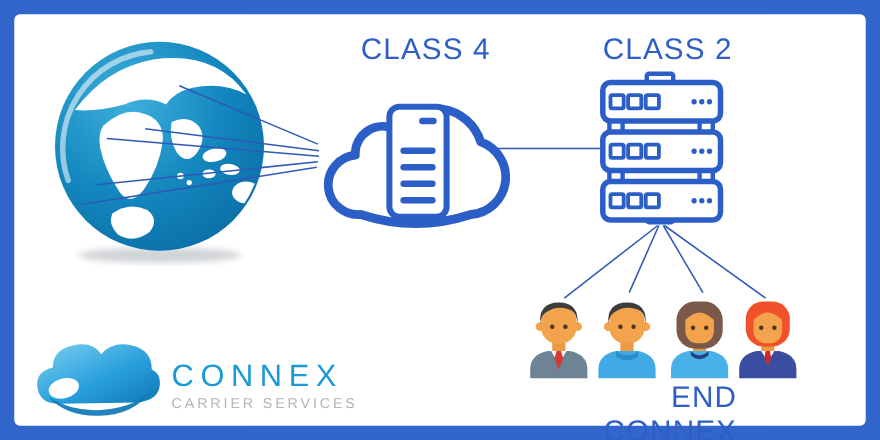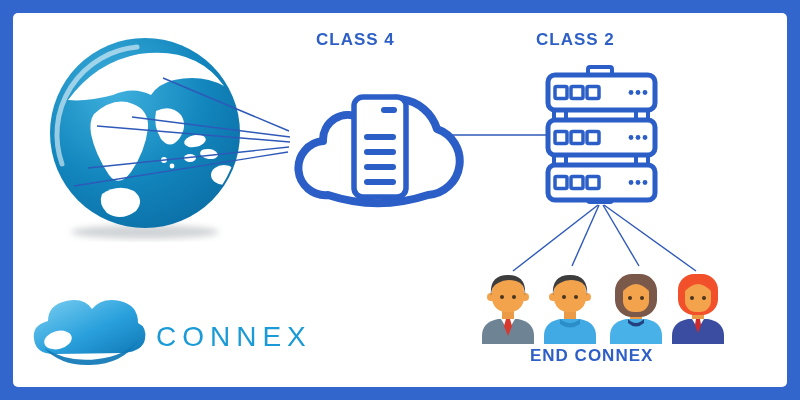--- a/index.html
+++ b/index.html
@@ -7,29 +7,29 @@
     width:800px;height:400px;position:relative;overflow:hidden;
     background:var(--frame-border,#3366cc);
     font-family:"Liberation Sans",sans-serif;
   }
   .canvas{
     position:absolute;left:13px;top:13px;right:13px;bottom:13px;
     background:var(--canvas-bg,#ffffff);border-radius:5px;z-index:0;
   }
   .abs{position:absolute;}
   .node-label{
-    position:absolute;z-index:6;text-align:left;
-    font-weight:bold;font-size:17px;letter-spacing:1px;
+    position:absolute;z-index:6;text-align:right;
+    font-weight:normal;font-size:27px;letter-spacing:1px;
     color:var(--label-text,#2d5fc7);
   }
   svg{display:block;}
   .stroke-icon{stroke:var(--icon-stroke,#2b5ec7);fill:#ffffff;}
   .fill-icon{fill:var(--icon-stroke,#2b5ec7);stroke:none;}
   .conn{stroke:var(--connection-line,#2e59b8);stroke-width:1.4;fill:none;}
-  #logo{position:absolute;left:28px;top:288px;display:flex;align-items:center;z-index:5;}
+  #logo{position:absolute;left:28px;top:301px;display:flex;align-items:center;z-index:5;}
   #logo .logo-text{margin-left:6px;margin-top:18px;}
   #logo .logo-name{
     font-size:28px;letter-spacing:6px;color:var(--logo-name-color,#1a9ad6);
     font-weight:400;line-height:1;
   }
   #logo .logo-tagline{
     font-size:13px;letter-spacing:2.6px;color:var(--logo-tagline-color,#b5b5b5);
     margin-top:4px;line-height:1;
   }
   .z1{z-index:1}.z2{z-index:2}.z3{z-index:3}.z4{z-index:4}
@@ -199,14 +199,15 @@
         <stop offset="55%" stop-color="#29a0dc"></stop>
         <stop offset="100%" stop-color="#0f77b5"></stop>
       </linearGradient>
     </defs>
     <path d="M28 66 Q8 67 6 51 Q4 37 20 33 Q20 17 38 13 Q56 9 64 21 Q74 9 92 13 Q110 17 110 35 Q119 39 117 51 Q115 63 96 65 Z" fill="url(#lg1)"></path>
     <path d="M16 60 Q40 75 70 71 Q96 68 110 53 Q95 76 62 77 Q33 78 16 60 Z" fill="#0f77b5" opacity="0.92"></path>
     <ellipse cx="30" cy="52" rx="14" ry="9" transform="rotate(-14 30 52)" fill="#ffffff"></ellipse>
   </svg>
   <div class="logo-text">
     <div class="logo-name">CONNEX</div>
+    <div class="logo-tagline">CARRIER SERVICES</div>
   </div>
 </div>
 
 </body></html>

